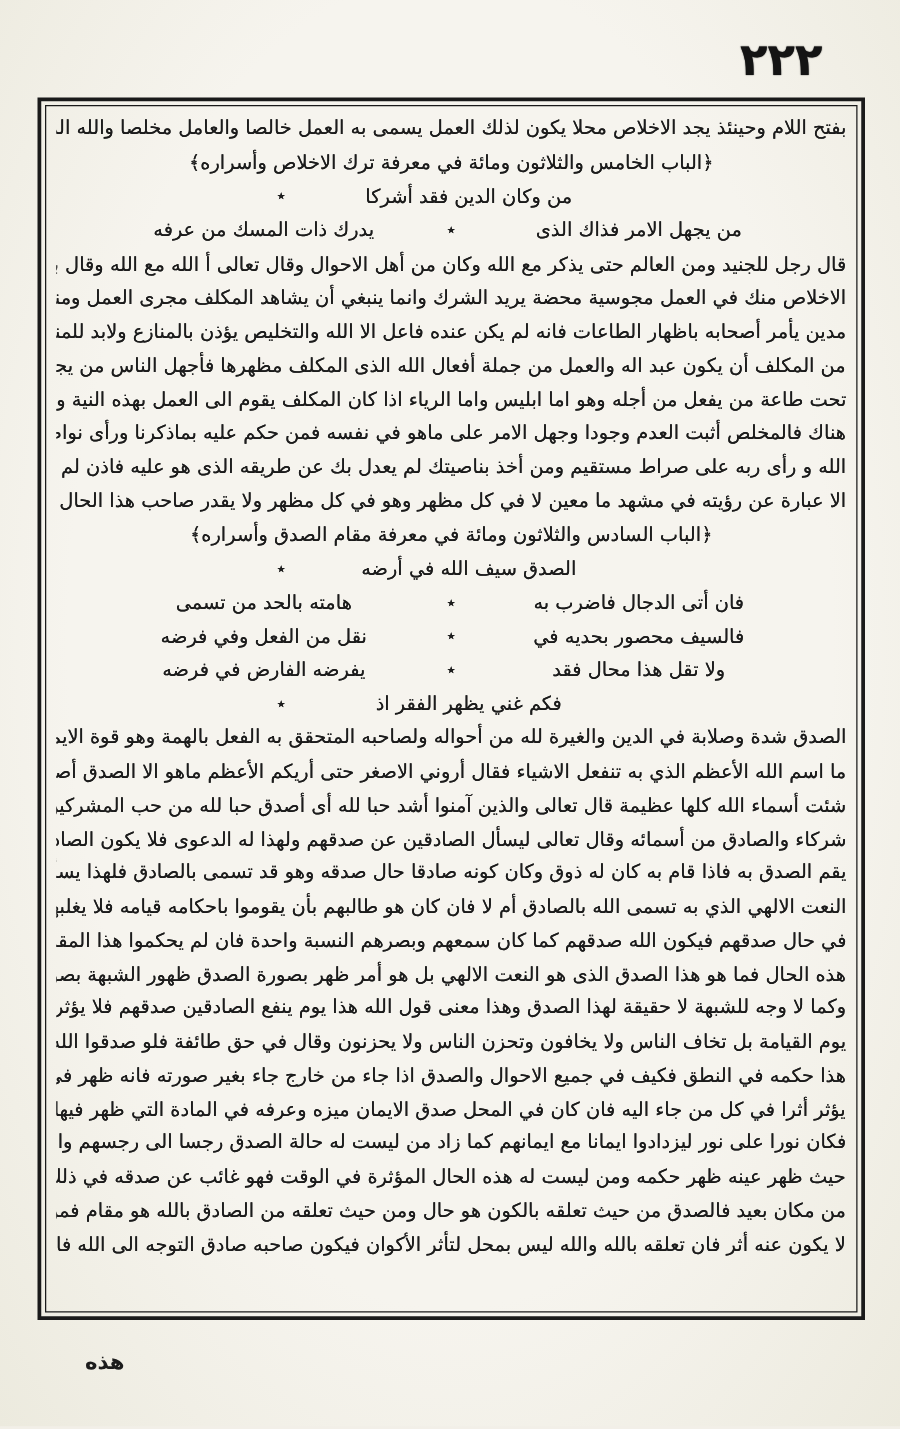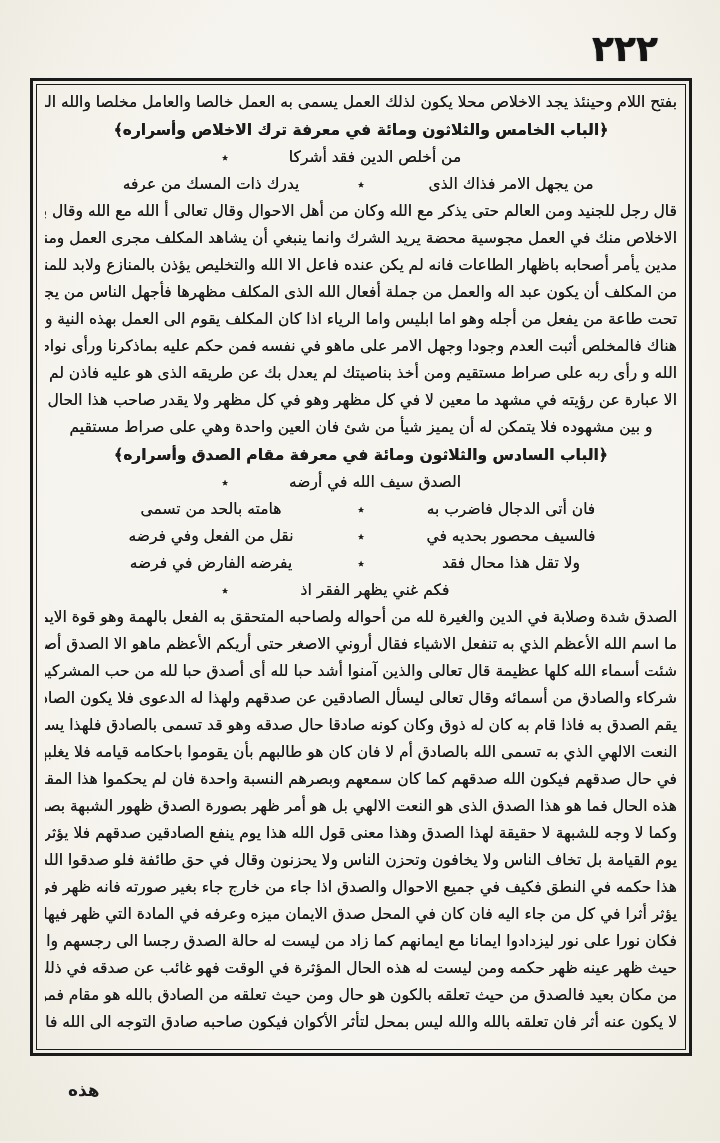--- a/index.html
+++ b/index.html
@@ -67,21 +67,21 @@
   }
   .bline.last-center {
     text-align: center;
     text-align-last: center;
   }
   .heading {
     height: 28px;
     line-height: 28px;
     text-align: center;
     text-align-last: center;
-    font-weight: bold;
+    font-weight: normal;
     white-space: nowrap;
     overflow: hidden;
   }
   .verse {
     display: flex;
     flex-direction: row;
     align-items: center;
     justify-content: center;
     height: 27px;
     line-height: 27px;
@@ -122,38 +122,37 @@
 
   <div class="frame-outer">
     <div class="frame-inner">
       <div class="content">
 
         <div class="bline">بفتح اللام وحينئذ يجد الاخلاص محلا يكون لذلك العمل يسمى به العمل خالصا والعامل مخلصا والله الموفق لذلك</div>
 
         <div class="heading">﴿الباب الخامس والثلاثون ومائة في معرفة ترك الاخلاص وأسراره﴾</div>
 
         <div class="verse">
-          <span class="hemi-right">من أخلص الدين فقد أشركا</span>
+          <span class="hemi-right">من وكان الدين فقد أشركا</span>
           <span class="star">٭</span>
         </div>
         <div class="verse">
           <span class="hemi-right">من يجهل الامر فذاك الذى</span>
           <span class="star">٭</span>
           <span class="hemi-left">يدرك ذات المسك من عرفه</span>
         </div>
 
         <div class="bline">قال رجل للجنيد ومن العالم حتى يذكر مع الله وكان من أهل الاحوال وقال تعالى أ الله مع الله وقال بعضهم رؤية</div>
         <div class="bline">الاخلاص منك في العمل مجوسية محضة يريد الشرك وانما ينبغي أن يشاهد المكلف مجرى العمل ومنشئه وكان أبو</div>
         <div class="bline">مدين يأمر أصحابه باظهار الطاعات فانه لم يكن عنده فاعل الا الله والتخليص يؤذن بالمنازع ولابد للمنازع أن يطلب</div>
         <div class="bline">من المكلف أن يكون عبد اله والعمل من جملة أفعال الله الذى المكلف مظهرها فأجهل الناس من يجعل موجد الفعل</div>
         <div class="bline">تحت طاعة من يفعل من أجله وهو اما ابليس واما الرياء اذا كان المكلف يقوم الى العمل بهذه النية والمنازع ماهو</div>
         <div class="bline">هناك فالمخلص أثبت العدم وجودا وجهل الامر على ماهو في نفسه فمن حكم عليه بماذكرنا ورأى نواصى كل دابة بيد</div>
         <div class="bline">الله و رأى ربه على صراط مستقيم ومن أخذ بناصيتك لم يعدل بك عن طريقه الذى هو عليه فاذن لم يكن الاخلاص</div>
         <div class="bline">الا عبارة عن رؤيته في مشهد ما معين لا في كل مظهر وهو في كل مظهر ولا يقدر صاحب هذا الحال أن يرى حجابا بينه</div>
-        <div class="bline last-center">و بين مشهوده فلا يتمكن له أن يميز شيأ من شئ فان العين واحدة وهي على صراط مستقيم</div>
 
         <div class="heading">﴿الباب السادس والثلاثون ومائة في معرفة مقام الصدق وأسراره﴾</div>
 
         <div class="verse">
           <span class="hemi-right">الصدق سيف الله في أرضه</span>
           <span class="star">٭</span>
         </div>
         <div class="verse">
           <span class="hemi-right">فان أتى الدجال فاضرب به</span>
           <span class="star">٭</span>

